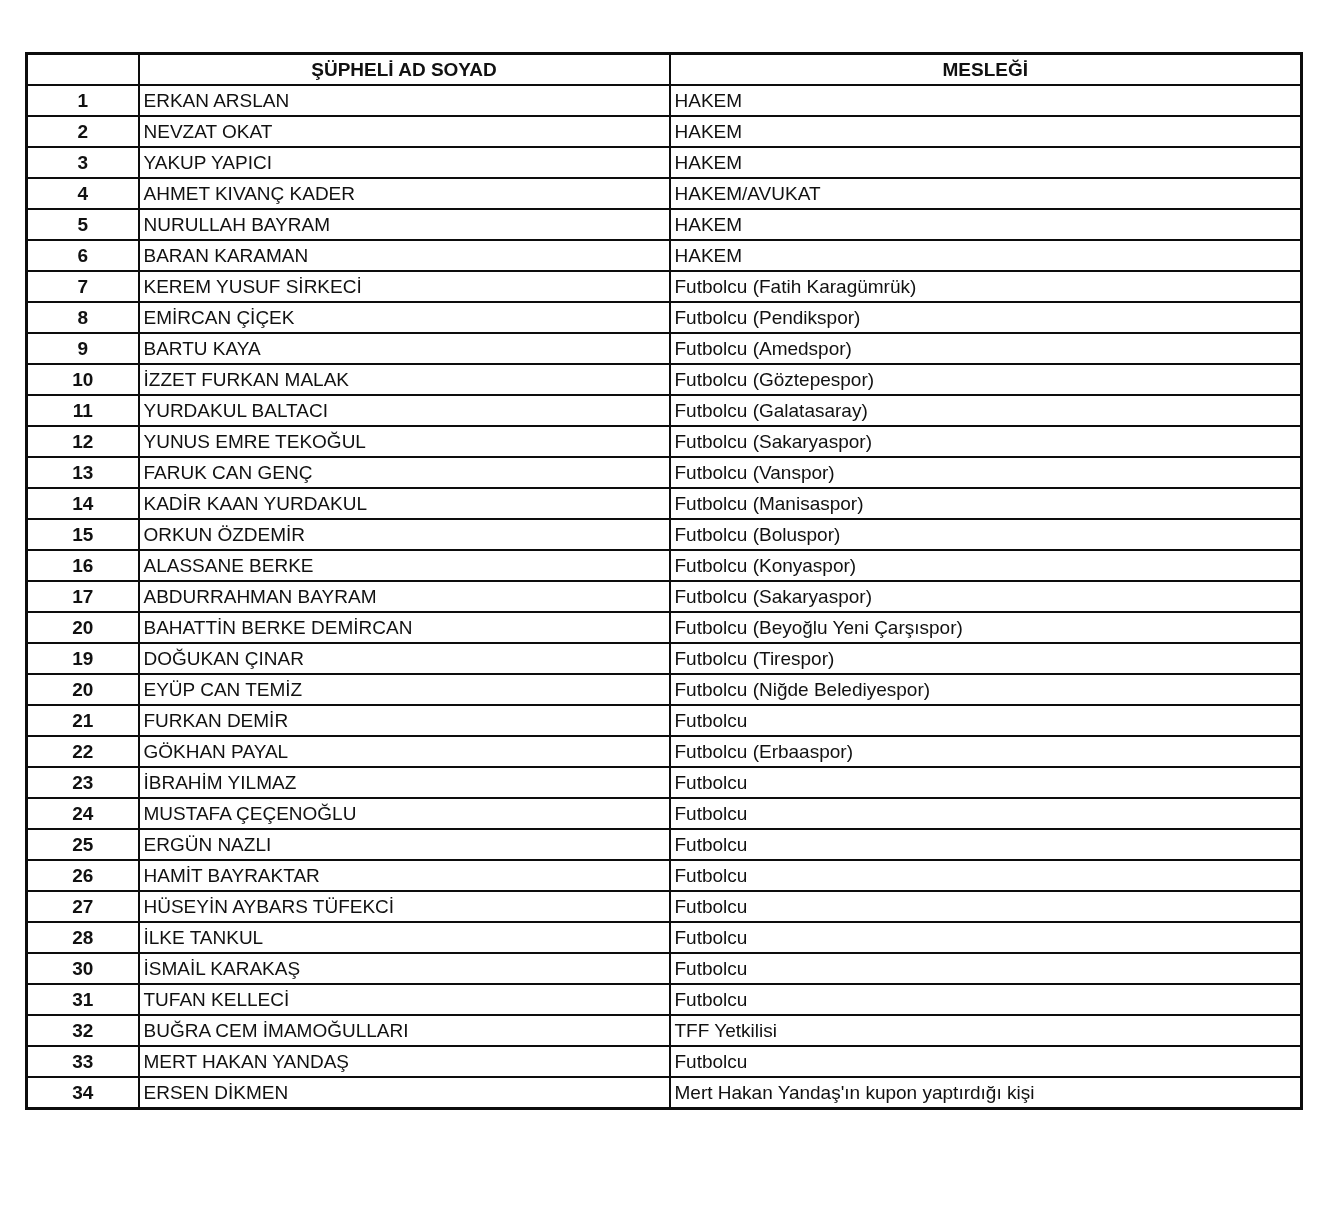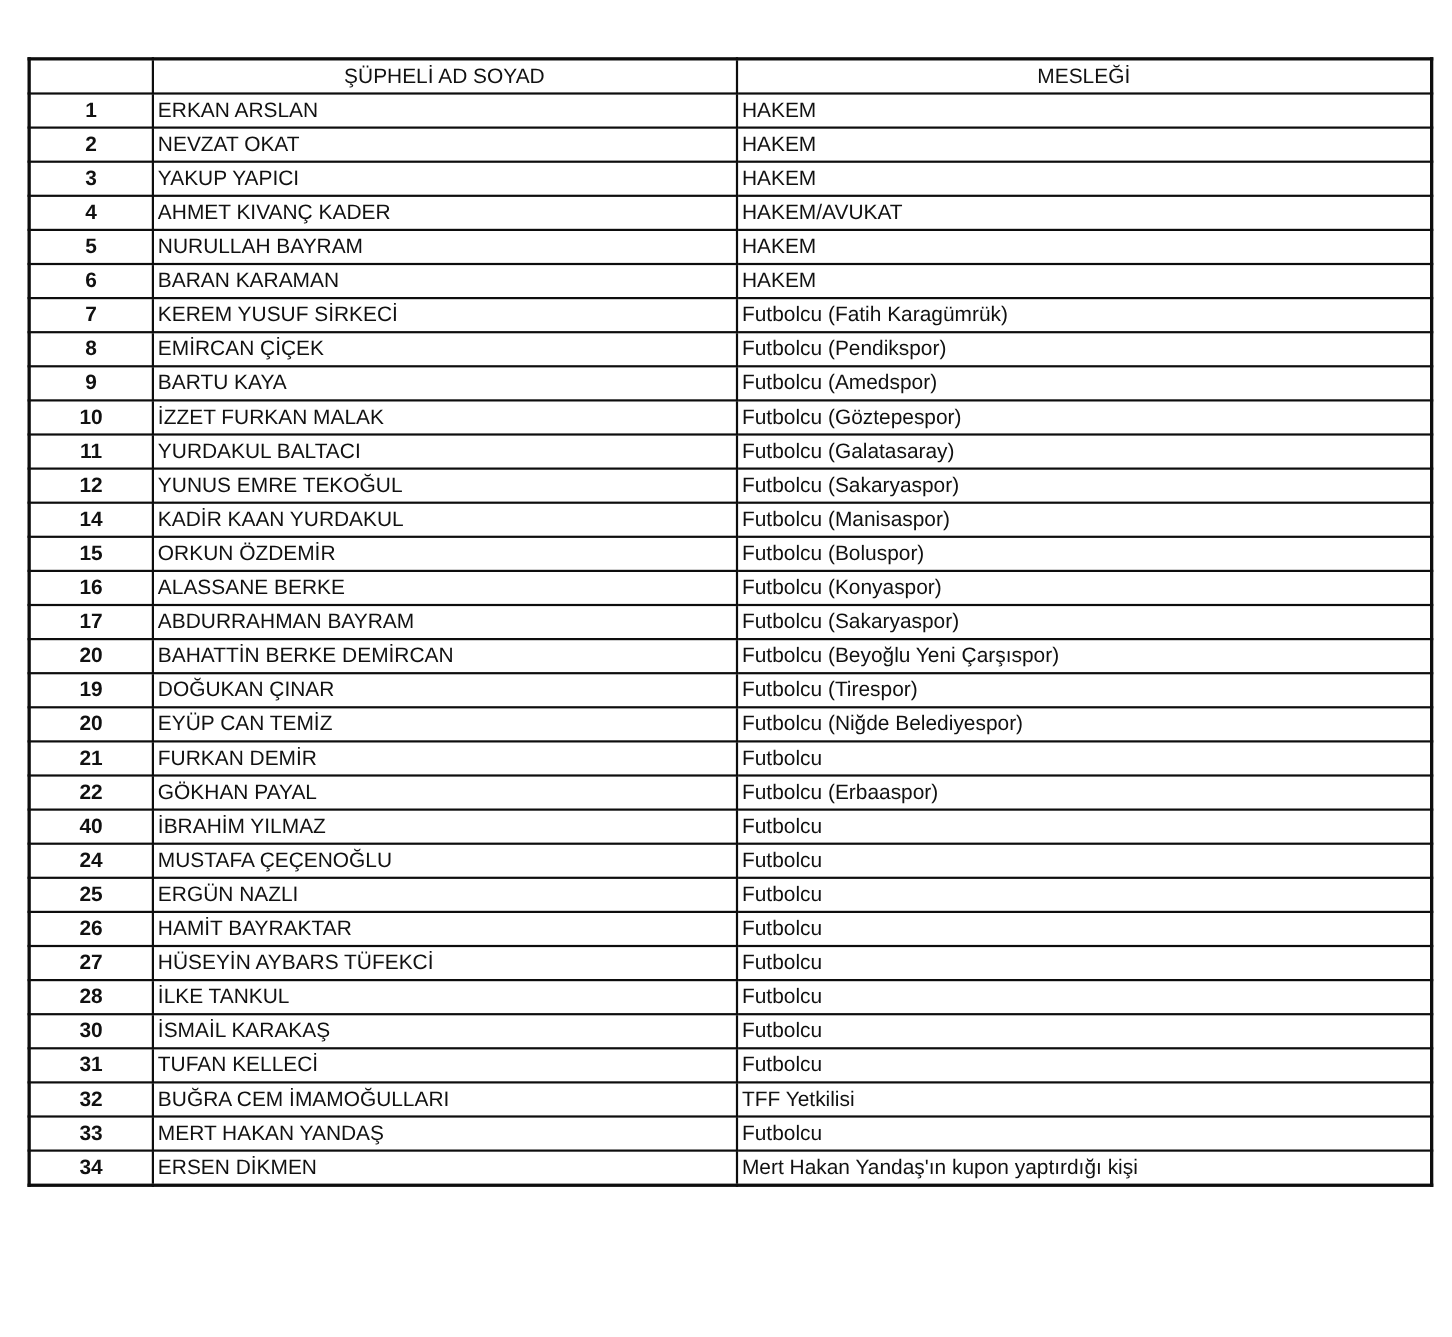--- a/index.html
+++ b/index.html
@@ -36,21 +36,21 @@
   th, td {
     height: 29px;
     padding: 0 4px;
     font-size: 19px;
     color: #111111;
     overflow: hidden;
     white-space: nowrap;
     vertical-align: middle;
   }
   th {
-    font-weight: normal;
+    font-weight: bold;
     text-align: center;
     font-size: 19px;
   }
   td.cell-no {
     font-weight: bold;
     text-align: center;
   }
   td.cell-name, td.cell-profession {
     text-align: left;
   }
@@ -127,20 +127,25 @@
           <td class="cell-no">11</td>
           <td class="cell-name">YURDAKUL BALTACI</td>
           <td class="cell-profession">Futbolcu (Galatasaray)</td>
         </tr>
         <tr>
           <td class="cell-no">12</td>
           <td class="cell-name">YUNUS EMRE TEKOĞUL</td>
           <td class="cell-profession">Futbolcu (Sakaryaspor)</td>
         </tr>
         <tr>
+          <td class="cell-no">13</td>
+          <td class="cell-name">FARUK CAN GENÇ</td>
+          <td class="cell-profession">Futbolcu (Vanspor)</td>
+        </tr>
+        <tr>
           <td class="cell-no">14</td>
           <td class="cell-name">KADİR KAAN YURDAKUL</td>
           <td class="cell-profession">Futbolcu (Manisaspor)</td>
         </tr>
         <tr>
           <td class="cell-no">15</td>
           <td class="cell-name">ORKUN ÖZDEMİR</td>
           <td class="cell-profession">Futbolcu (Boluspor)</td>
         </tr>
         <tr>
@@ -172,21 +177,21 @@
           <td class="cell-no">21</td>
           <td class="cell-name">FURKAN DEMİR</td>
           <td class="cell-profession">Futbolcu</td>
         </tr>
         <tr>
           <td class="cell-no">22</td>
           <td class="cell-name">GÖKHAN PAYAL</td>
           <td class="cell-profession">Futbolcu (Erbaaspor)</td>
         </tr>
         <tr>
-          <td class="cell-no">40</td>
+          <td class="cell-no">23</td>
           <td class="cell-name">İBRAHİM YILMAZ</td>
           <td class="cell-profession">Futbolcu</td>
         </tr>
         <tr>
           <td class="cell-no">24</td>
           <td class="cell-name">MUSTAFA ÇEÇENOĞLU</td>
           <td class="cell-profession">Futbolcu</td>
         </tr>
         <tr>
           <td class="cell-no">25</td>

